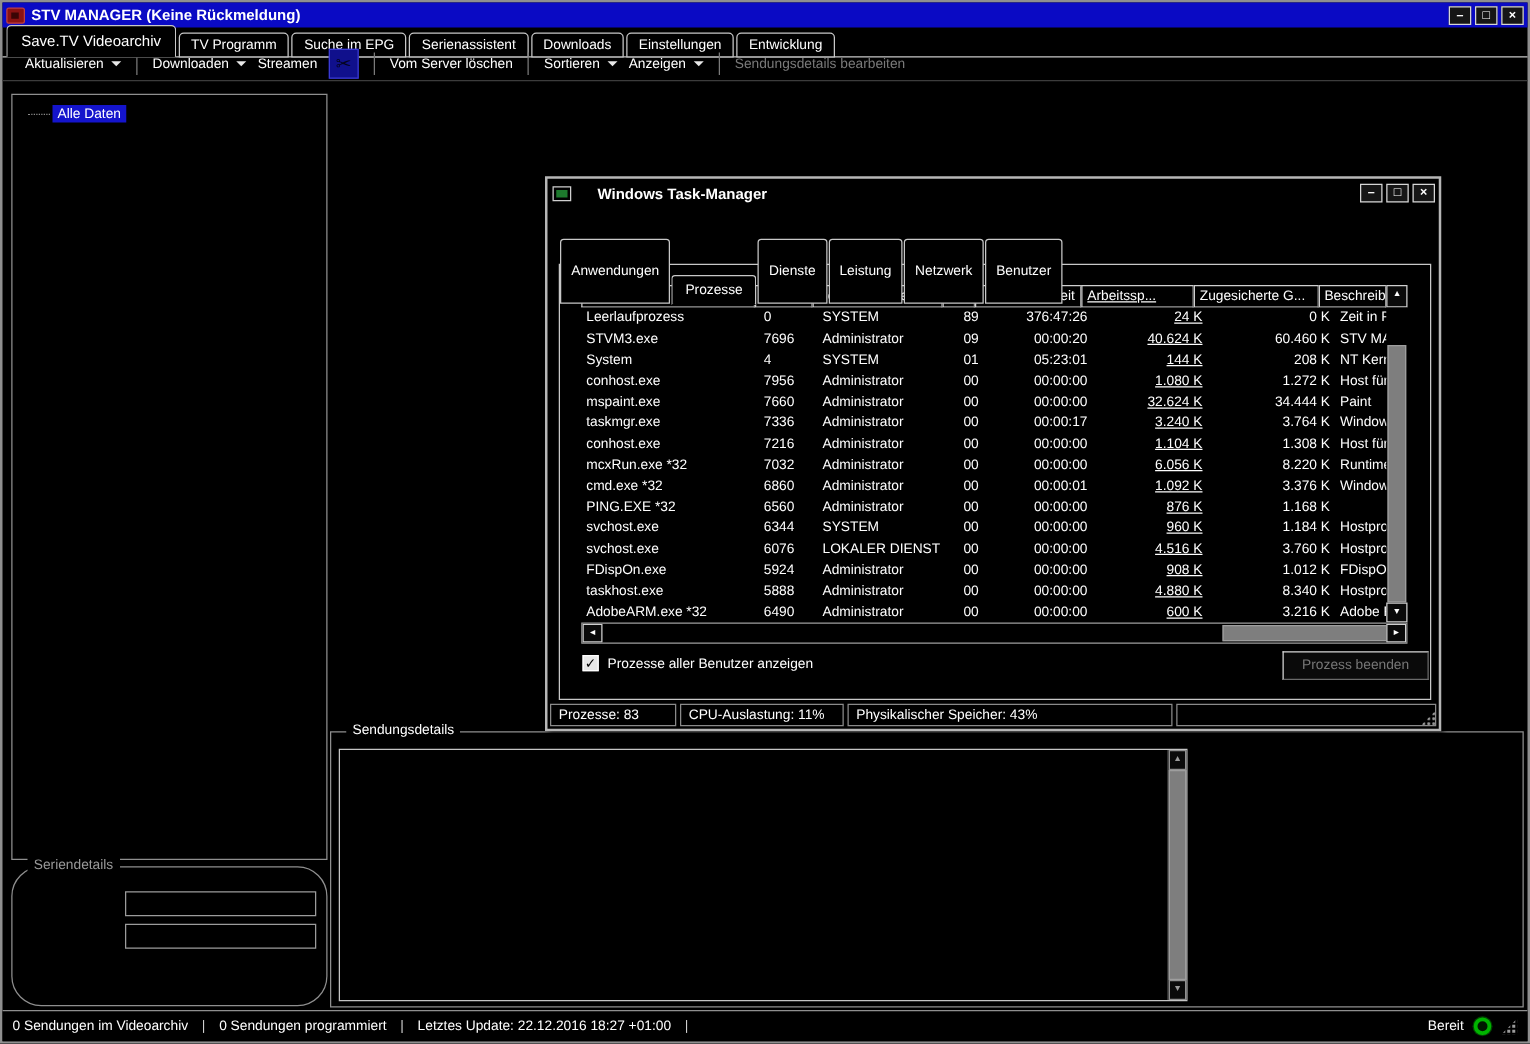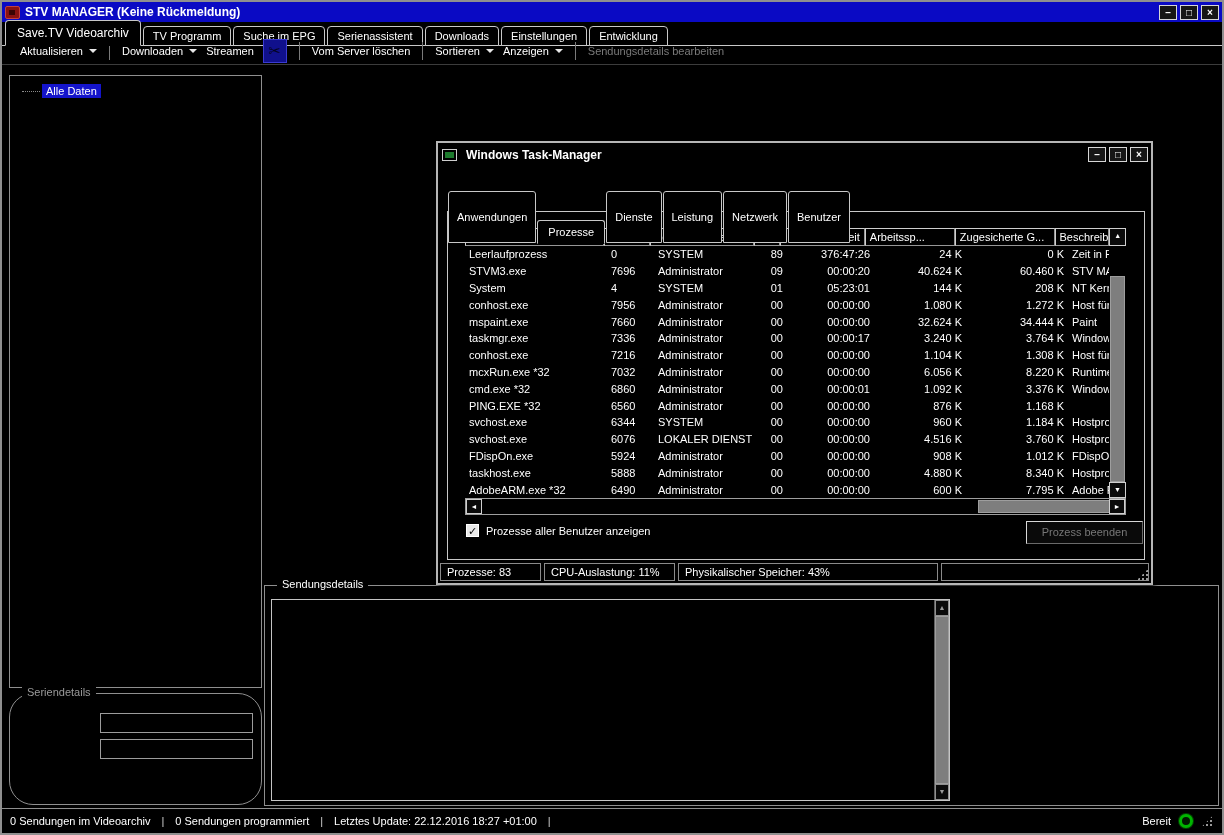--- a/index.html
+++ b/index.html
@@ -64,36 +64,36 @@
   .status-right { margin-left:auto; display:flex; align-items:center; gap:8px; }
   .green-ind { width:14px; height:14px; border-radius:50%; border:3px solid #00b400;
                background:#001800; box-shadow:0 0 0 1px #014401; }
   .grip { width:13px; height:13px;
           background-image:radial-gradient(circle,#9a9a9a 1.2px,transparent 1.5px);
           background-size:4px 4px; clip-path:polygon(100% 0,100% 100%,0 100%); }
 
   
   .taskmgr { position:absolute; left:434px; top:139px; width:717px; height:444px;
              background:#000; border:2px solid #b6b6b6; box-shadow:2px 2px 4px rgba(0,0,0,.8); }
-  .tm-titlebar { height:21px; display:flex; align-items:center; gap:9px; padding:2px 3px 0 4px; }
+  .tm-titlebar { height:21px; display:flex; align-items:center; gap:21px; padding:2px 3px 0 4px; }
   .tm-icon { width:15px; height:12px; border:1px solid #cfcfcf; background:#000; position:relative; }
   .tm-icon::after { content:""; position:absolute; left:2px; top:2px; right:2px; bottom:2px; background:#1d7a2d; }
   .tm-titlebar .title { font-weight:bold; font-size:12px; }
   .tm-tabs { position:absolute; left:10px; top:48px; display:flex; align-items:flex-end; z-index:2; }
   .tm-tab { border:1px solid #c8c8c8; border-radius:3px 3px 0 0; background:#000;
             padding:19px 8px; margin-right:1px; white-space:nowrap; }
   .tm-tab.active { padding:5px 10px 5px; margin-bottom:-1px; border-bottom-color:#000; }
   .tm-page { position:absolute; left:9px; top:68px; width:698px; height:349px; border:1px solid #c8c8c8; }
 
   .tm-table { position:absolute; left:17px; top:16px; width:661px; height:287px; }
   .tm-header { display:flex; height:18px; }
   .hcell { border:1px solid #969696; border-top-color:#cfcfcf; border-left-color:#cfcfcf;
            padding:2px 4px; overflow:hidden; white-space:nowrap; background:#000; }
   .col-0{width:142px;} .col-1{width:47px;} .col-2{width:107px;} .col-3{width:26px;}
-  .col-4{width:87px;} .col-5{width:92px;} .col-6{width:102px;} .col-7{width:56px;}
+  .col-4{width:87px;} .col-5{width:92px;text-decoration:underline;} .col-6{width:102px;} .col-7{width:56px;}
   .a-r { text-align:right; } .a-c { text-align:right; }
   .hcell.sortcell { display:flex; align-items:center; justify-content:center; padding:0; }
   .sort-arrow { color:#cfcfcf; font-size:8px; }
   .hdr-upbtn { width:17px; height:18px; }
 
   .tm-body { position:relative; width:661px; height:252px; }
   .tm-row { display:flex; height:16.8px; align-items:center; }
   .tm-cell { padding:0 4px; overflow:hidden; white-space:nowrap; }
   .tm-vtrack { position:absolute; right:0; top:0; width:17px; height:252px; background:#000; }
   .tm-vthumb { position:absolute; left:1px; right:1px; top:30px; height:206px; background:#7e7e7e; border:1px solid #9e9e9e; }
@@ -378,21 +378,21 @@
               <div class="tm-cell col-6 a-r">8.340 K</div>
               <div class="tm-cell col-7">Hostprozess fü</div>
             </div>
             <div class="tm-row">
               <div class="tm-cell col-0">AdobeARM.exe *32</div>
               <div class="tm-cell col-1">6490</div>
               <div class="tm-cell col-2">Administrator</div>
               <div class="tm-cell col-3 a-c">00</div>
               <div class="tm-cell col-4 a-r">00:00:00</div>
               <div class="tm-cell col-5 a-r">600 K</div>
-              <div class="tm-cell col-6 a-r">7.795 K</div>
+              <div class="tm-cell col-6 a-r">3.216 K</div>
               <div class="tm-cell col-7">Adobe Reader</div>
             </div>
             <div class="tm-vtrack">
             <div class="tm-vthumb"></div>
             <div class="tm-vdown sbtn2">▼</div>
           </div>
         </div>
         <div class="tm-hscroll">
           <div class="tm-hleft sbtn2">◄</div>
           <div class="tm-hthumb"></div>

